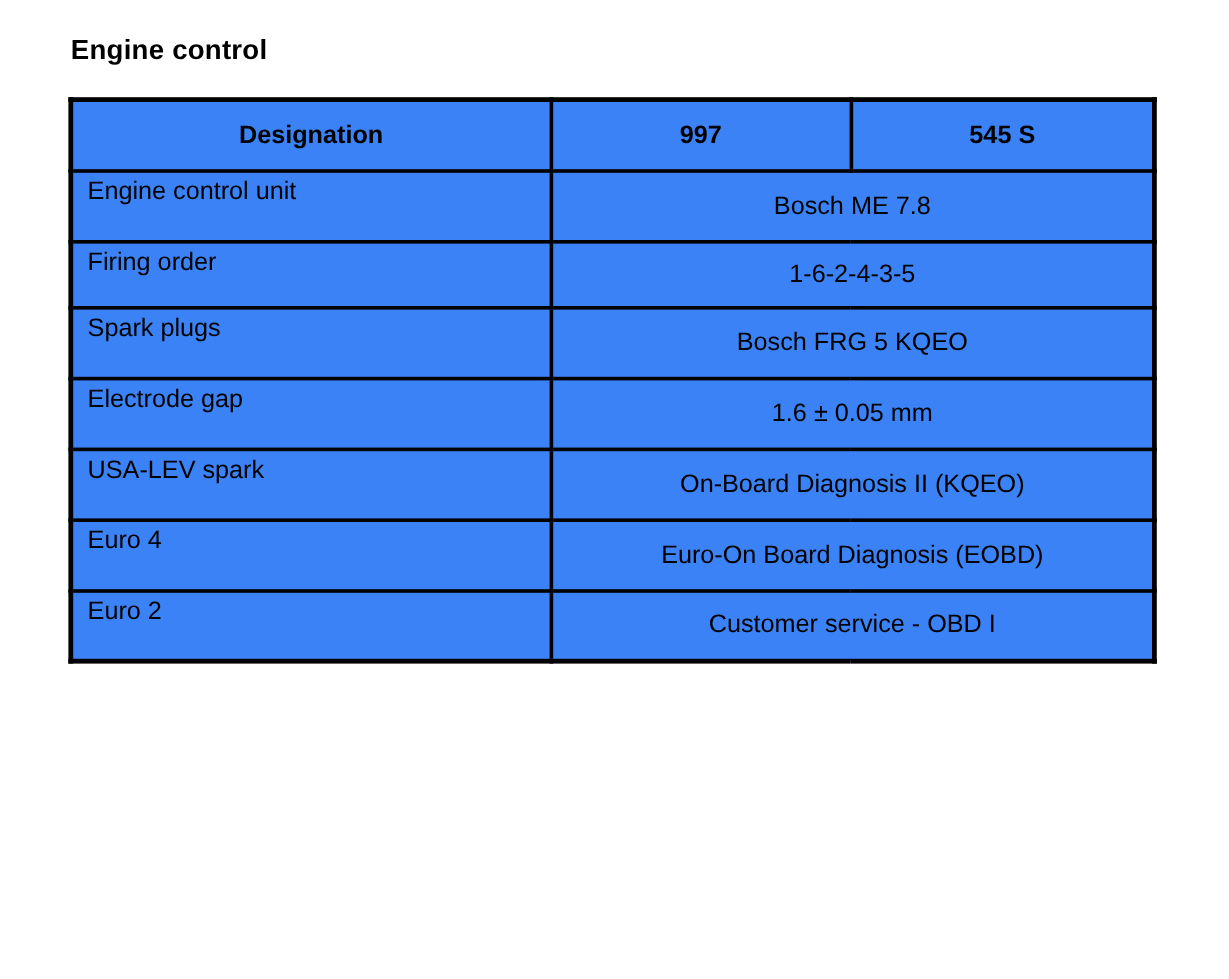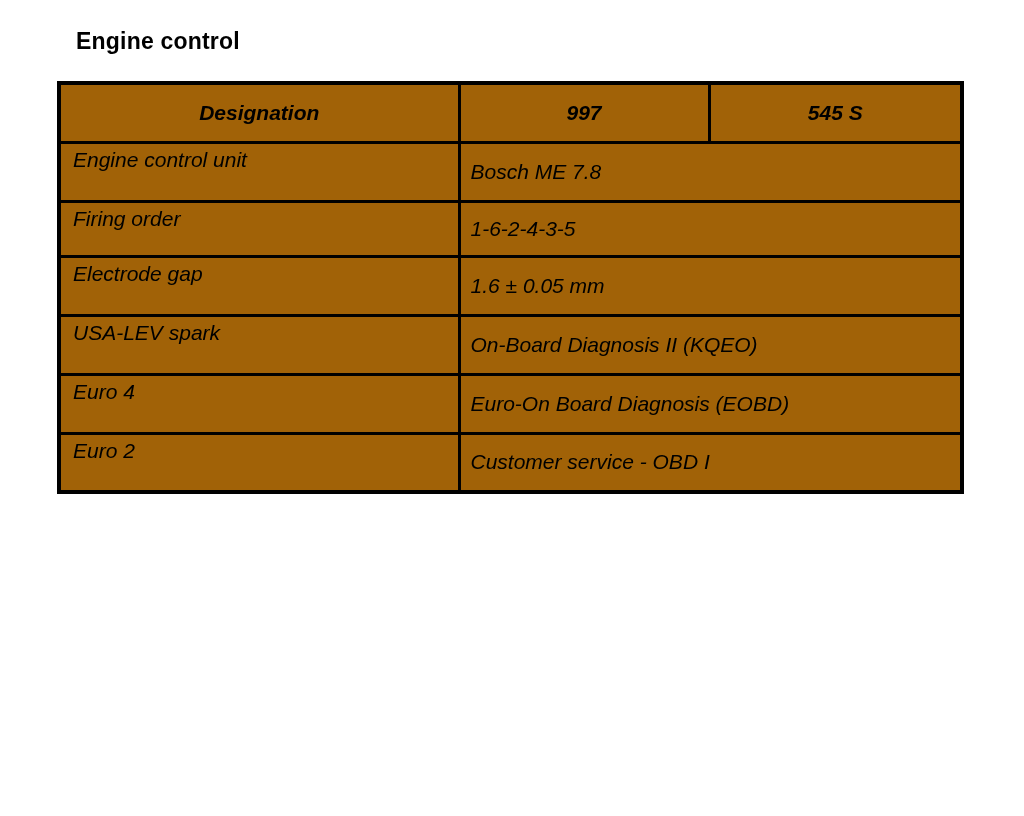--- a/index.html
+++ b/index.html
@@ -17,51 +17,50 @@
   }
   .page {
     position: absolute;
     left: 57px;
     top: 28px;
     width: 906px;
   }
   .page-title {
     font-size: 23px;
     font-weight: bold;
-    margin: 0 0 26px 19px;
+    margin: 0 0 26px 2px;
     letter-spacing: 0.2px;
   }
   table.spec-table {
     border-collapse: collapse;
     table-layout: fixed;
     width: 903px;
     border: 4px solid #000000;
   }
   .spec-table th,
   .spec-table td {
     border: 3px solid #000000;
     font-size: 21px;
     line-height: 28px;
-    background: #a16207;
-    font-style: italic;
+    background: #3b82f6;
   }
   .spec-table th {
     font-weight: bold;
     text-align: center;
     vertical-align: middle;
     height: 55px;
     padding: 0 6px;
   }
   .spec-table td.label-cell {
     text-align: left;
     vertical-align: top;
     padding: 2px 10px 0 12px;
   }
   .spec-table td.value-cell {
-    text-align: left;
+    text-align: center;
     vertical-align: middle;
     padding: 4px 10px;
   }
   tr.row-h1 { height: 59px; }
   tr.row-h2 { height: 90px; }
   tr.row-h3 { height: 55px; }
 </style>
 </head>
 <body>
 
@@ -85,20 +84,24 @@
     <tbody>
       <tr class="row-h1">
         <td class="label-cell">Engine control unit</td>
         <td class="value-cell" colspan="2">Bosch ME 7.8</td>
       </tr>
       <tr class="row-h3">
         <td class="label-cell">Firing order</td>
         <td class="value-cell" colspan="2">1-6-2-4-3-5</td>
       </tr>
       <tr class="row-h1">
+        <td class="label-cell">Spark plugs</td>
+        <td class="value-cell" colspan="2">Bosch FRG 5 KQEO</td>
+      </tr>
+      <tr class="row-h1">
         <td class="label-cell">Electrode gap</td>
         <td class="value-cell" colspan="2">1.6 ± 0.05 mm</td>
       </tr>
       <tr class="row-h1">
         <td class="label-cell">USA-LEV spark</td>
         <td class="value-cell" colspan="2">On-Board Diagnosis II (KQEO)</td>
       </tr>
       <tr class="row-h1">
         <td class="label-cell">Euro 4</td>
         <td class="value-cell" colspan="2">Euro-On Board Diagnosis (EOBD)</td>

